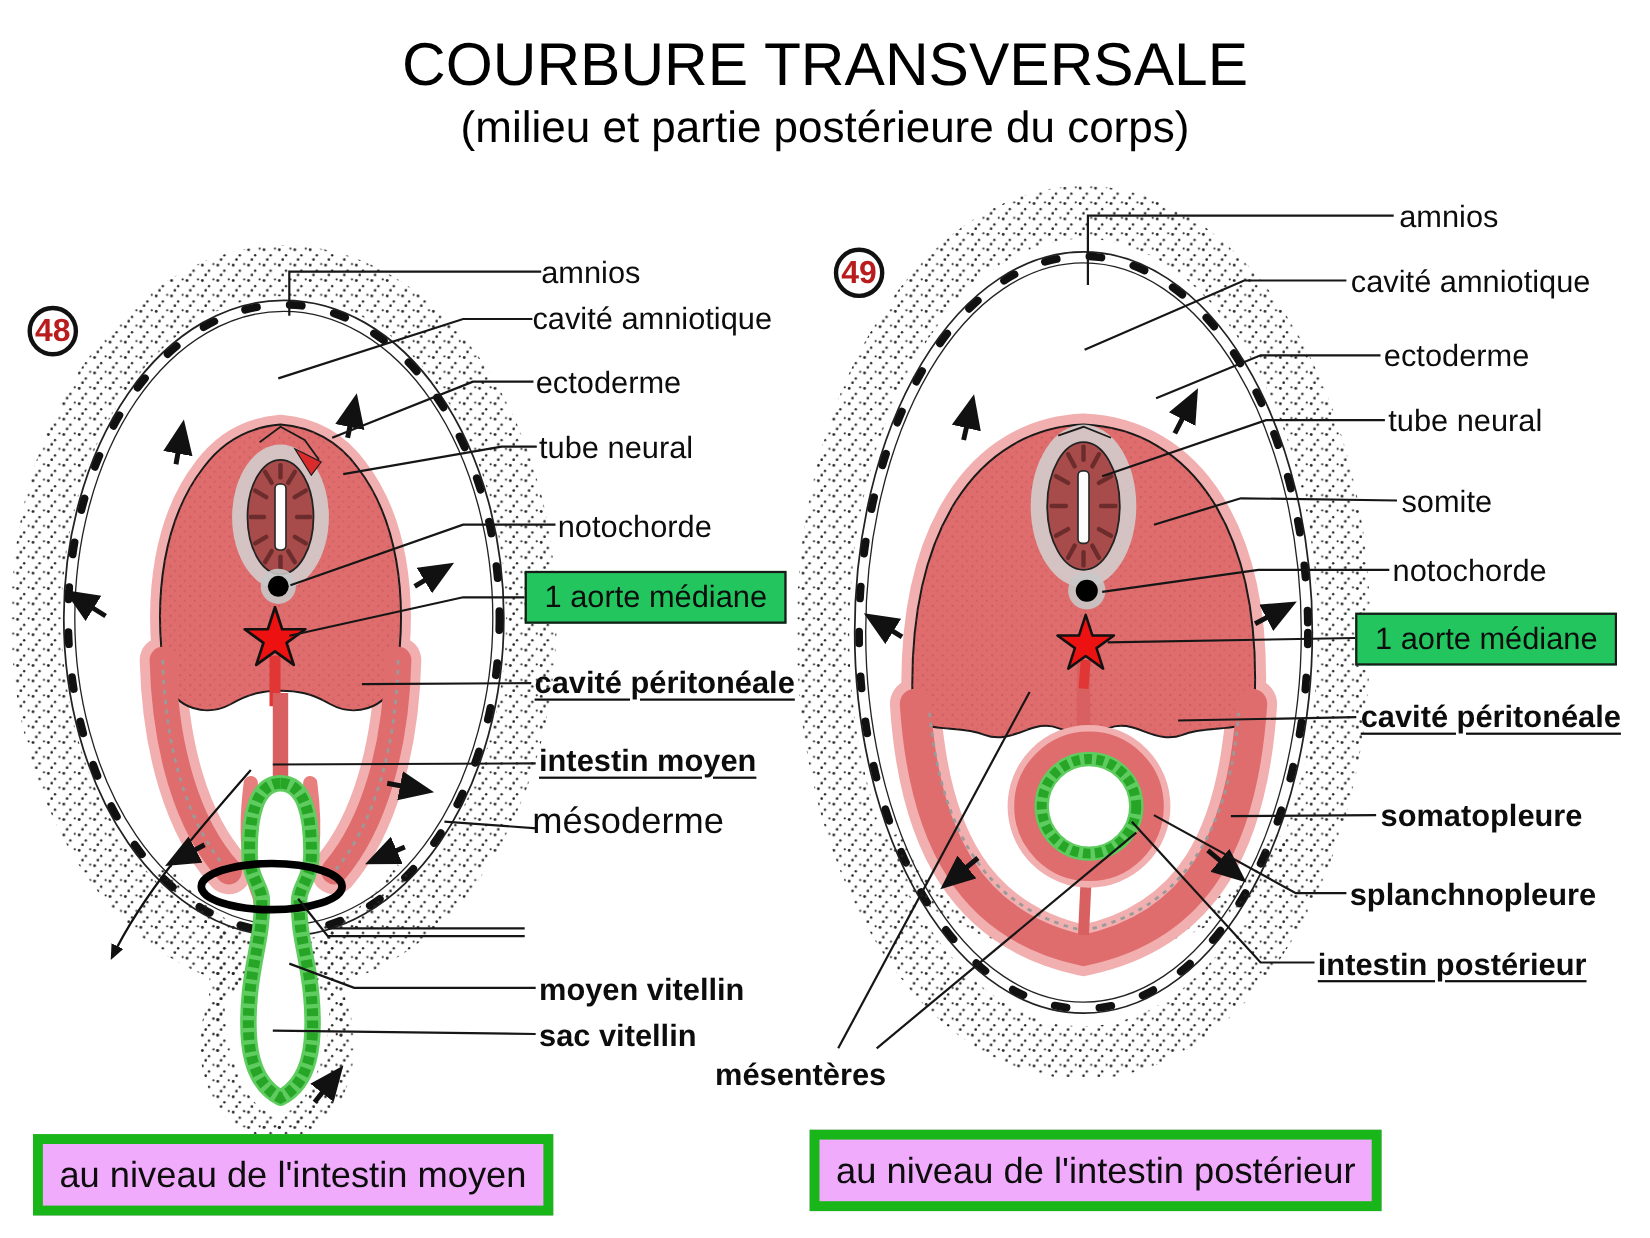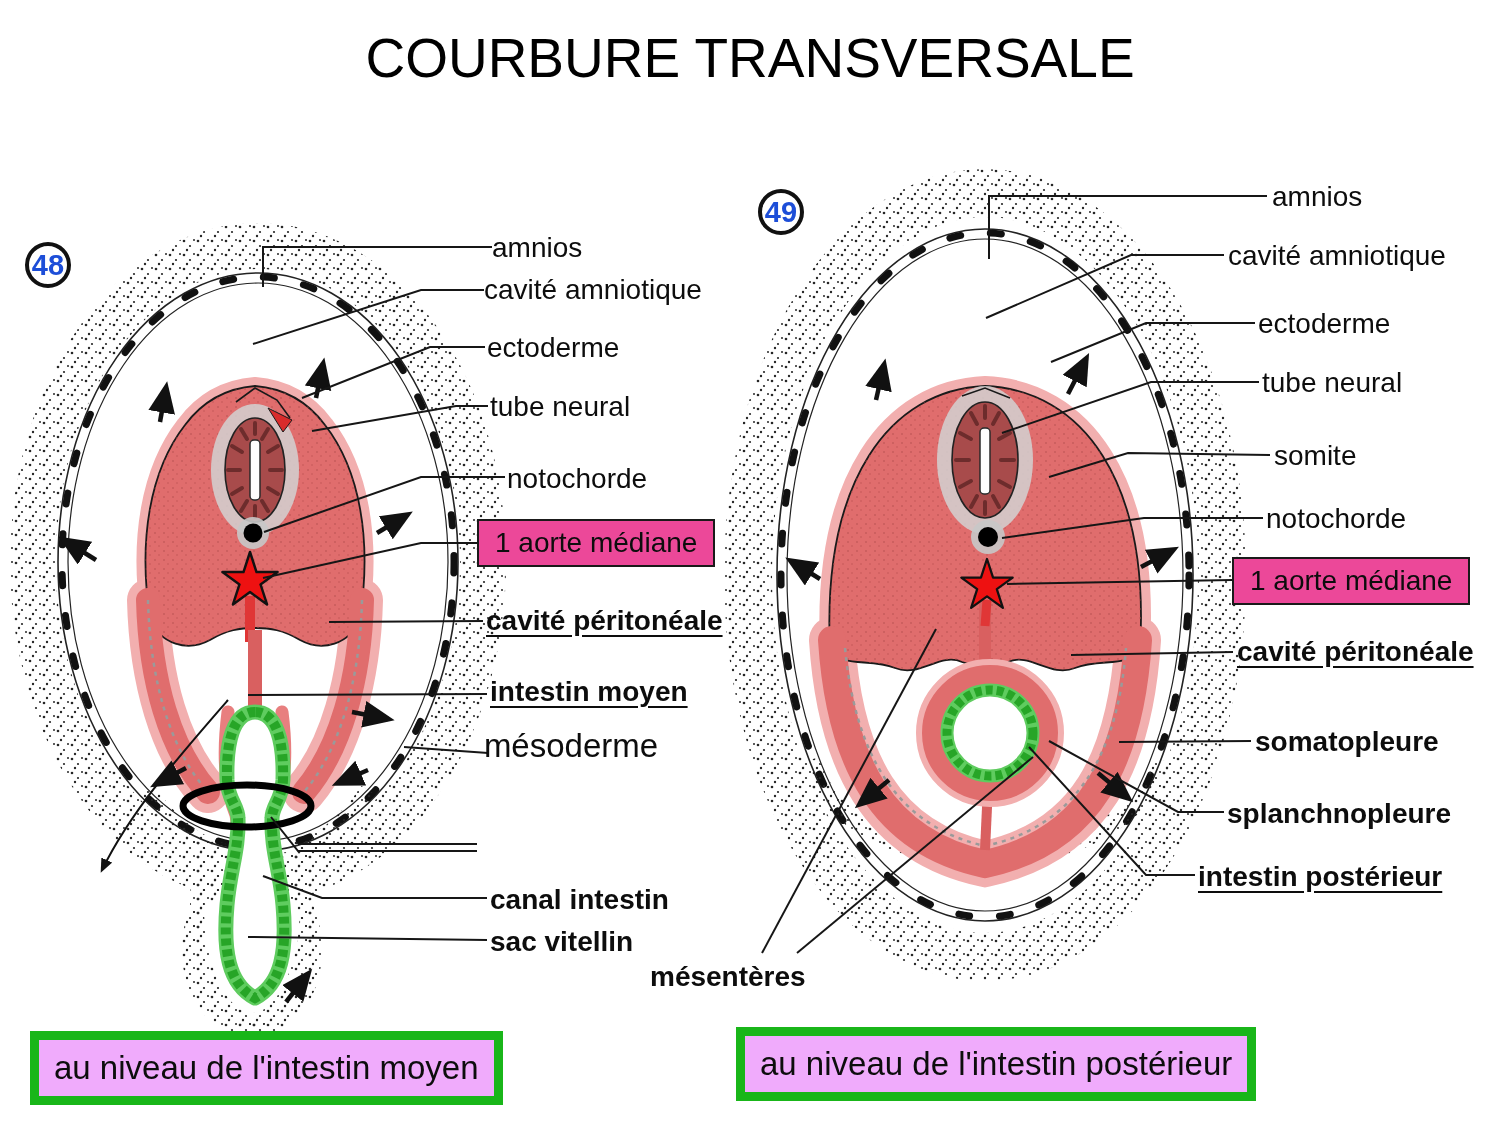--- a/index.html
+++ b/index.html
@@ -7,25 +7,25 @@
               font-family:"Liberation Sans", sans-serif; position:relative; overflow:hidden; }
   .stage { position:absolute; inset:0; width:1500px; height:1041px;text-decoration:underline; }
   svg.canvas { position:absolute; left:0; top:0; z-index:1; }
   .title { position:absolute; top:26px; left:0; width:100%; text-align:center;
            font-size:55px; color:#000; font-weight:400; letter-spacing:0px; z-index:3;}
   .subtitle { position:absolute; top:94px; left:0; width:100%; text-align:center;
            font-size:40px; color:#000; font-weight:400; z-index:3;}
   .lbl { position:absolute; font-size:28px; color:#0d0d0d; white-space:nowrap; z-index:3; line-height:1.05;}
   .b { font-weight:bold; }
   .u { text-decoration:underline; text-underline-offset:5px; }
-  .boxlbl { position:absolute; border:2px solid #1a1a1a; background:#ec4899; padding:6px 16px;
+  .boxlbl { position:absolute; border:2px solid #1a1a1a; background:#22c55e; padding:6px 16px;
             font-size:28px; color:#0d0d0d; white-space:nowrap; z-index:3; }
   .fignum { position:absolute; width:46px; height:46px; border:4px solid #111; border-radius:50%;
             display:flex; align-items:center; justify-content:center; font-size:29px; font-weight:bold;
-            color:#1d4ed8; background:transparent; z-index:3; }
+            color:#b91c1c; background:transparent; z-index:3;margin-top:36px; }
   .cap { position:absolute; border:9px solid #19b619; background:#f0abfc; padding:9px 15px;
          font-size:33px; color:#0d0d0d; white-space:nowrap; z-index:3; }
   .meso-block { position:absolute; left:420px; top:727px; width:302px; text-align:center; z-index:3; }
   .meso-block .line { font-size:33px; color:#0d0d0d; white-space:nowrap; }
   .meso-block .line + .line { margin-top:13px; }
 </style>
 </head>
 <body>
 
 <div class="stage">
@@ -237,36 +237,37 @@
         <polyline points="1251,741 1119,742"></polyline>
         <polyline points="1224,812 1178,812 1049,741"></polyline>
         <polyline points="1195,875 1146,875 1029,747"></polyline>
         <polyline points="762,953 936,629"></polyline>
         <polyline points="797,953 1033,757"></polyline>
       </g>
     </g>
   </svg>
 
   <div class="title">COURBURE TRANSVERSALE</div>
+  <div class="subtitle">(milieu et partie postérieure du corps)</div>
 
   <div class="fignum" style="left:25px; top:242px;">48</div>
   <div class="fignum" style="left:758px; top:189px;">49</div>
 
   <div class="lbl" style="left:492px; top:233px;">amnios</div>
   <div class="lbl" style="left:484px; top:275px;">cavité amniotique</div>
   <div class="lbl" style="left:487px; top:333px;">ectoderme</div>
   <div class="lbl" style="left:490px; top:392px;">tube neural</div>
   <div class="lbl" style="left:507px; top:464px;">notochorde</div>
   <div class="boxlbl" style="left:477px; top:519px;">1 aorte médiane</div>
   <div class="lbl b u" style="left:486px; top:606px;">cavité péritonéale</div>
   <div class="lbl b u" style="left:490px; top:677px;">intestin moyen</div>
   <div class="meso-block">
     <div class="line">mésoderme</div>
   </div>
-  <div class="lbl b" style="left:490px; top:885px;">canal intestin</div>
+  <div class="lbl b" style="left:490px; top:885px;">moyen vitellin</div>
   <div class="lbl b" style="left:490px; top:927px;">sac vitellin</div>
 
   <div class="lbl" style="left:1272px; top:182px;">amnios</div>
   <div class="lbl" style="left:1228px; top:241px;">cavité amniotique</div>
   <div class="lbl" style="left:1258px; top:309px;">ectoderme</div>
   <div class="lbl" style="left:1262px; top:368px;">tube neural</div>
   <div class="lbl" style="left:1274px; top:441px;">somite</div>
   <div class="lbl" style="left:1266px; top:504px;">notochorde</div>
   <div class="boxlbl" style="left:1232px; top:557px;">1 aorte médiane</div>
   <div class="lbl b u" style="left:1237px; top:637px;">cavité péritonéale</div>

